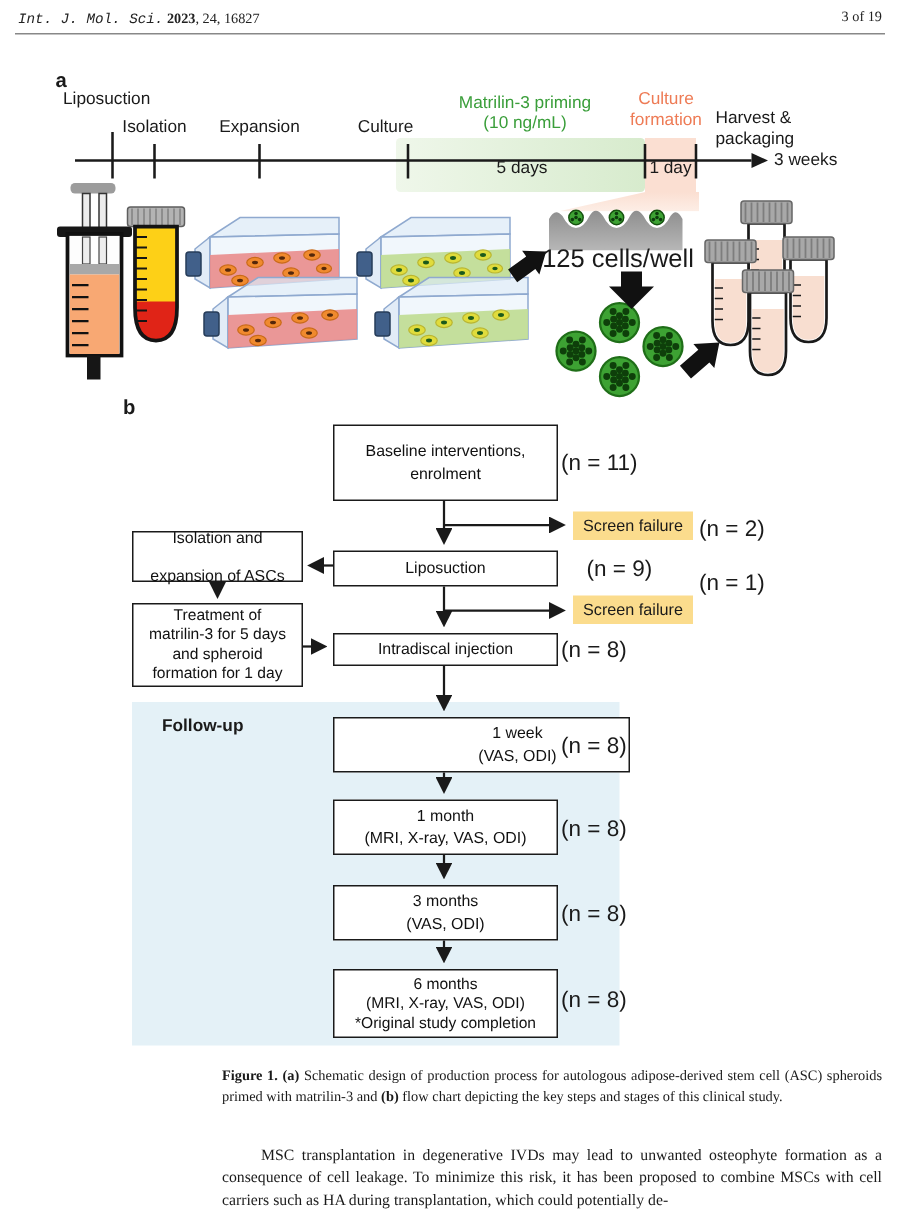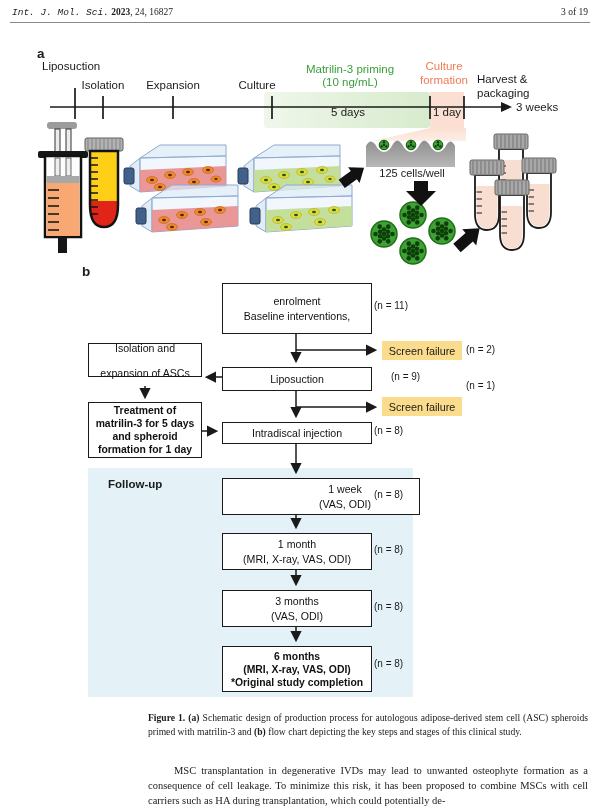--- a/index.html
+++ b/index.html
@@ -22,22 +22,22 @@
   .orange{color:var(--orange-text,#ee7b55);}
   .band{z-index:1;}
   .band-green{background:linear-gradient(to right,#eff7ea,var(--green-band,#d7ebcd));border-radius:3px;}
   .band-orange{background:var(--orange-band,#fbdfd2);}
   .funnel{background:linear-gradient(to bottom,var(--orange-band,#fbdfd2),#fdeee6);
           clip-path:polygon(62% 0,100% 0,100% 100%,0 100%);}
   
   .fbox{border:1.4px solid #1a1a1a;background:#fff;display:flex;flex-direction:column;
         justify-content:center;text-align:center;z-index:3;
         font-family:"Liberation Sans",sans-serif;font-size:10.6px;line-height:14.5px;color:#111;}
-  .fbox.tight{line-height:13px;font-weight:bold;}
-  .nlab{font-family:"Liberation Sans",sans-serif;font-size:10px;z-index:3;}
+  .fbox.tight{line-height:13px;}
+  .nlab{font-family:"Liberation Sans",sans-serif;font-size:15px;z-index:3;}
   .hl{background:var(--highlight-yellow,#fbdc8d);font-family:"Liberation Sans",sans-serif;
       font-size:10.8px;display:flex;align-items:center;justify-content:center;z-index:3;}
   .followup{background:var(--followup-bg,#e4f1f7);z-index:0;}
   .fu-label{font-family:"Liberation Sans",sans-serif;font-weight:bold;font-size:11.5px;z-index:3;}
   svg.overlay{position:absolute;left:0;top:0;z-index:2;pointer-events:none;}
   svg.art{position:absolute;z-index:2;}
   
   .caption{font-size:9.6px;line-height:13.6px;text-align:justify;}
   .caption .capb{font-weight:bold;}
   .bodytxt{font-size:10.5px;line-height:14.8px;text-align:justify;text-indent:26px;}
@@ -66,21 +66,21 @@
   <div class="abs tl sans ctr" style="left:257px;top:79px;">Culture</div>
   <div class="abs tl sans green ctr" style="left:350px;top:63px;">Matrilin-3 priming</div>
   <div class="abs tl sans green ctr" style="left:350px;top:76px;">(10 ng/mL)</div>
   <div class="abs tl sans orange ctr" style="left:444px;top:60px;">Culture</div>
   <div class="abs tl sans orange ctr" style="left:444px;top:74px;">formation</div>
   <div class="abs tl sans nw" style="left:477px;top:73px;">Harvest &amp;</div>
   <div class="abs tl sans nw" style="left:477px;top:87px;">packaging</div>
   <div class="abs tl sans nw" style="left:516px;top:101px;">3 weeks</div>
   <div class="abs tl sans ctr" style="left:348px;top:106px;">5 days</div>
   <div class="abs tl sans ctr" style="left:447px;top:106px;">1 day</div>
-  <div class="abs tl sans ctr" style="left:412px;top:167px;font-size:11px;">125 cells/well</div>
+  <div class="abs tl sans ctr" style="left:412px;top:167px;font-size:17px;">125 cells/well</div>
 
   <svg class="art" style="left:35px;top:118px;" width="56" height="136" viewBox="0 0 56 136">
     <rect x="12" y="4" width="30" height="7" rx="3" fill="#9c9c9c"></rect>
     <rect x="20" y="11" width="5" height="24" fill="#ececec" stroke="#333" stroke-width="1"></rect>
     <rect x="31" y="11" width="5" height="24" fill="#ececec" stroke="#333" stroke-width="1"></rect>
     <rect x="3" y="33" width="50" height="7" rx="2" fill="#161616"></rect>
     <rect x="10" y="38" width="36" height="81" fill="#fdfdfd" stroke="#111" stroke-width="2.5"></rect>
     <rect x="20" y="40" width="5" height="18" fill="#eee" stroke="#444" stroke-width="0.8"></rect>
     <rect x="31" y="40" width="5" height="18" fill="#eee" stroke="#444" stroke-width="0.8"></rect>
     <rect x="11.5" y="58" width="33" height="7" fill="#a8a8a8"></rect>
@@ -306,29 +306,29 @@
     <path d="M296,389 V416" stroke="#1a1a1a" stroke-width="1.5" marker-end="url(#ah)"></path>
     <path d="M296,407 H375" stroke="#1a1a1a" stroke-width="1.5" marker-end="url(#ah)"></path>
     <path d="M200,431 H216" stroke="#1a1a1a" stroke-width="1.5" marker-end="url(#ah)"></path>
     <path d="M296,442 V472" stroke="#1a1a1a" stroke-width="1.5" marker-end="url(#ah)"></path>
     <path d="M296,513 V527" stroke="#1a1a1a" stroke-width="1.5" marker-end="url(#ah)"></path>
     <path d="M296,568 V584" stroke="#1a1a1a" stroke-width="1.5" marker-end="url(#ah)"></path>
     <path d="M296,625 V640" stroke="#1a1a1a" stroke-width="1.5" marker-end="url(#ah)"></path>
   </svg>
 
   <div class="abs fbox" style="left:222px;top:283px;width:148px;height:49px;line-height:15px;">
+    <div>Baseline interventions,</div>
     <div>enrolment</div>
-    <div>Baseline interventions,</div>
   </div>
   <div class="abs nlab" style="left:374px;top:300px;">(n = 11)</div>
 
   <div class="abs hl" style="left:382px;top:341px;width:80px;height:19px;">Screen failure</div>
   <div class="abs nlab" style="left:466px;top:344px;">(n = 2)</div>
 
-  <div class="abs fbox" style="left:88px;top:343px;width:112px;height:32px;line-height:14px;gap:11px;">
+  <div class="abs fbox" style="left:88px;top:354px;width:112px;height:32px;line-height:14px;gap:11px;">
     <div>Isolation and</div>
     <div>expansion of ASCs</div>
   </div>
 
   <div class="abs fbox" style="left:222px;top:367px;width:148px;height:22px;">
     <div>Liposuction</div>
   </div>
   <div class="abs nlab" style="left:374px;top:371px;margin-left:17px;">(n = 9)</div>
 
   <div class="abs hl" style="left:382px;top:397px;width:80px;height:19px;">Screen failure</div>

